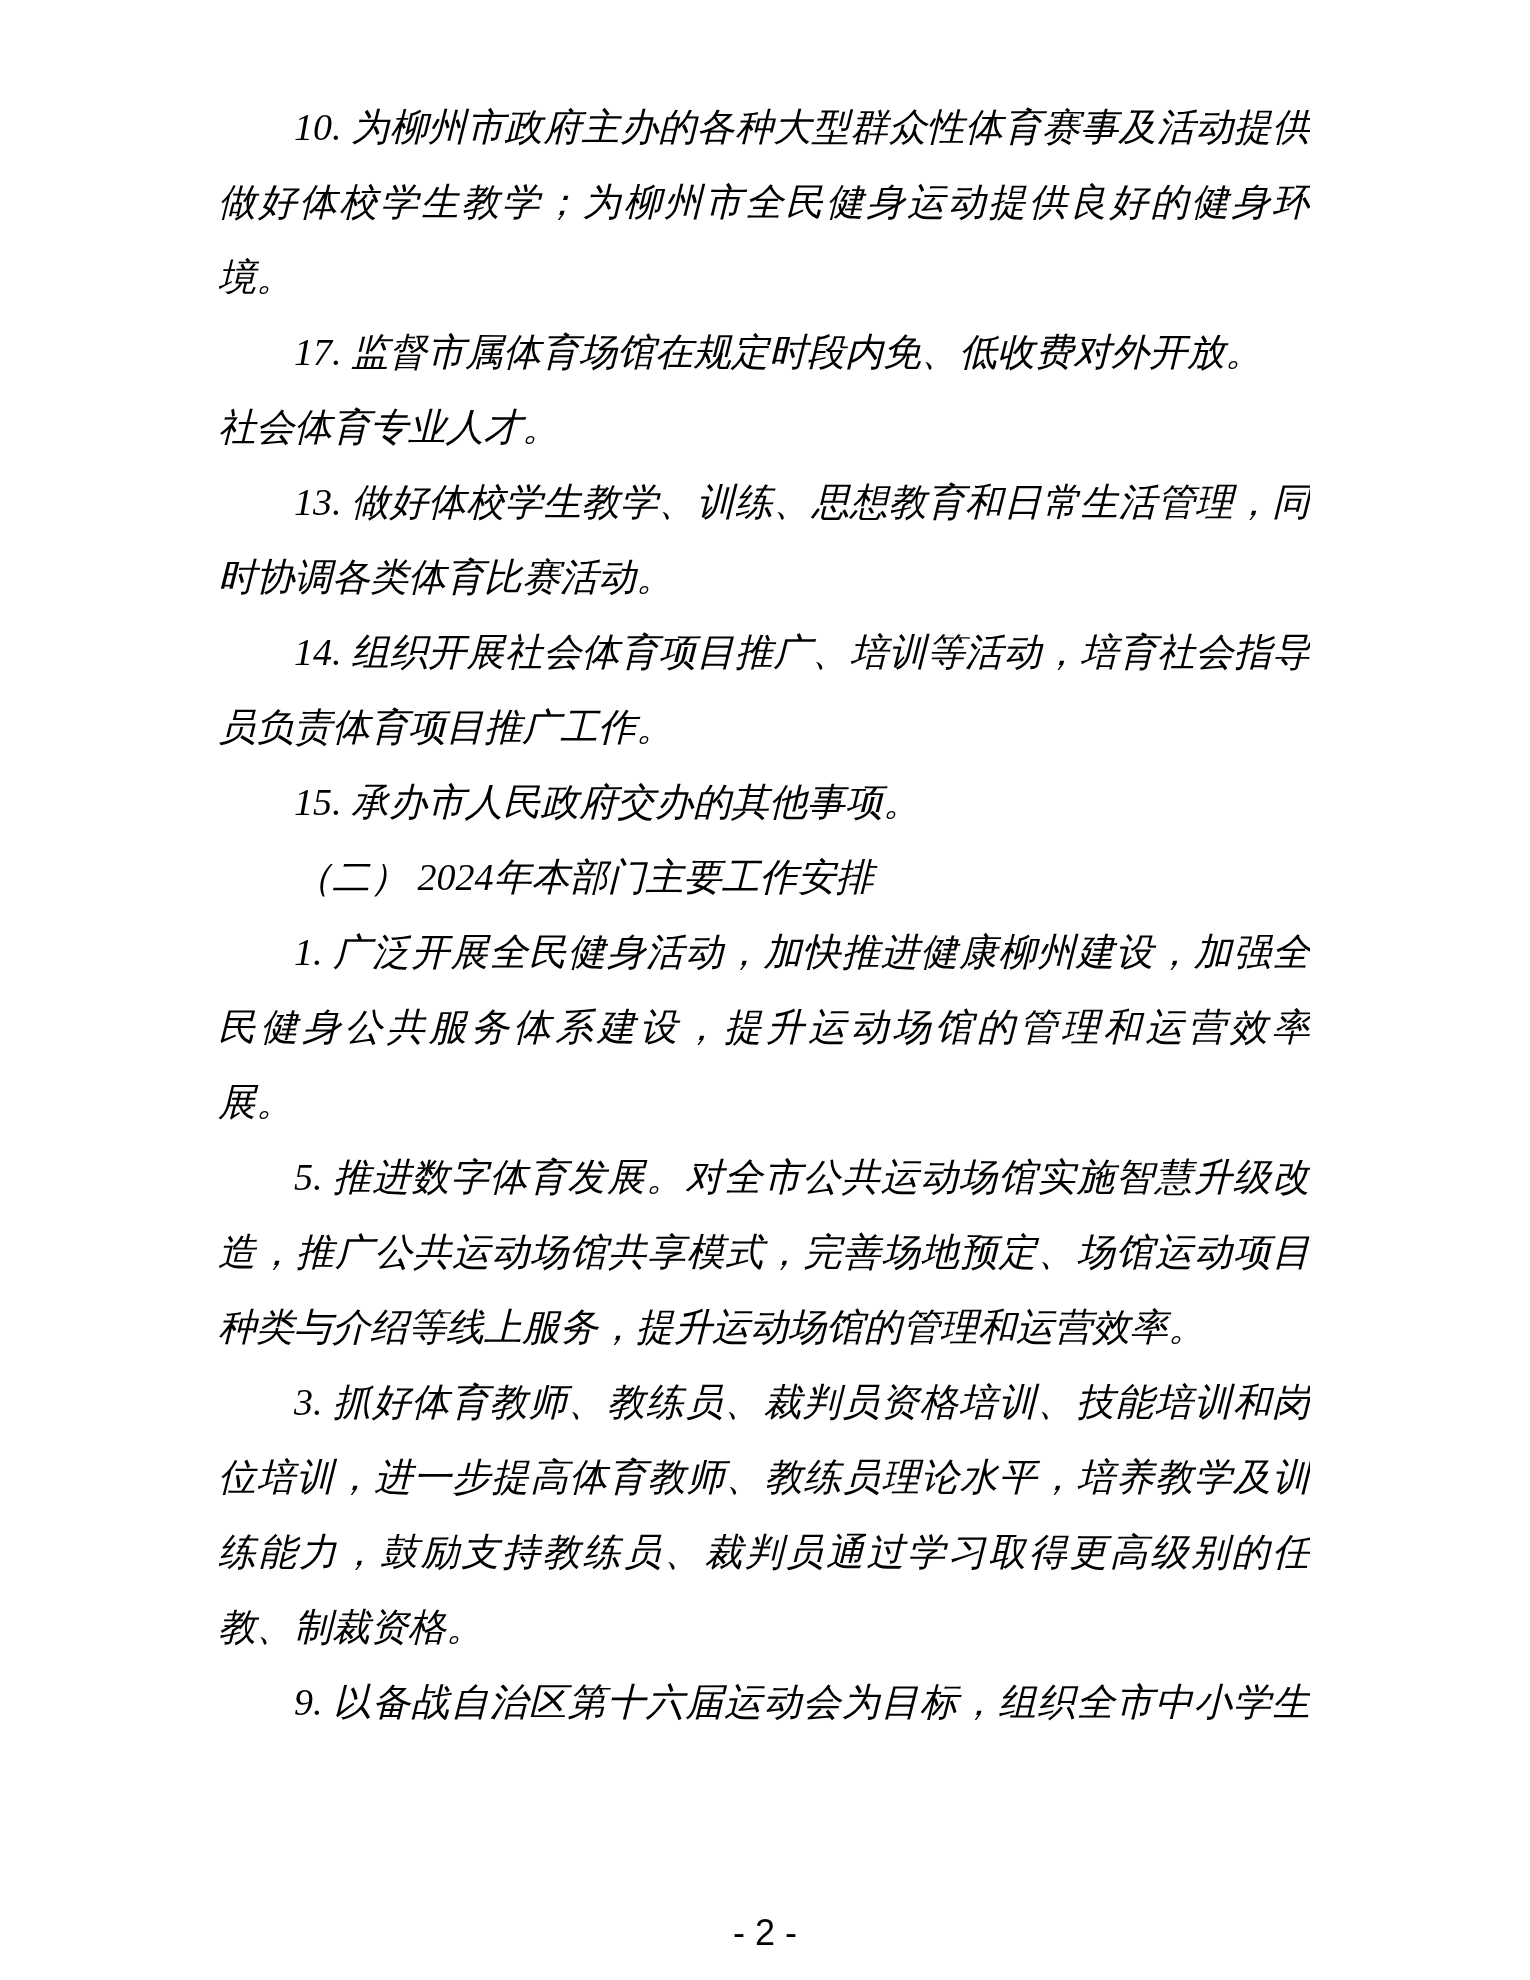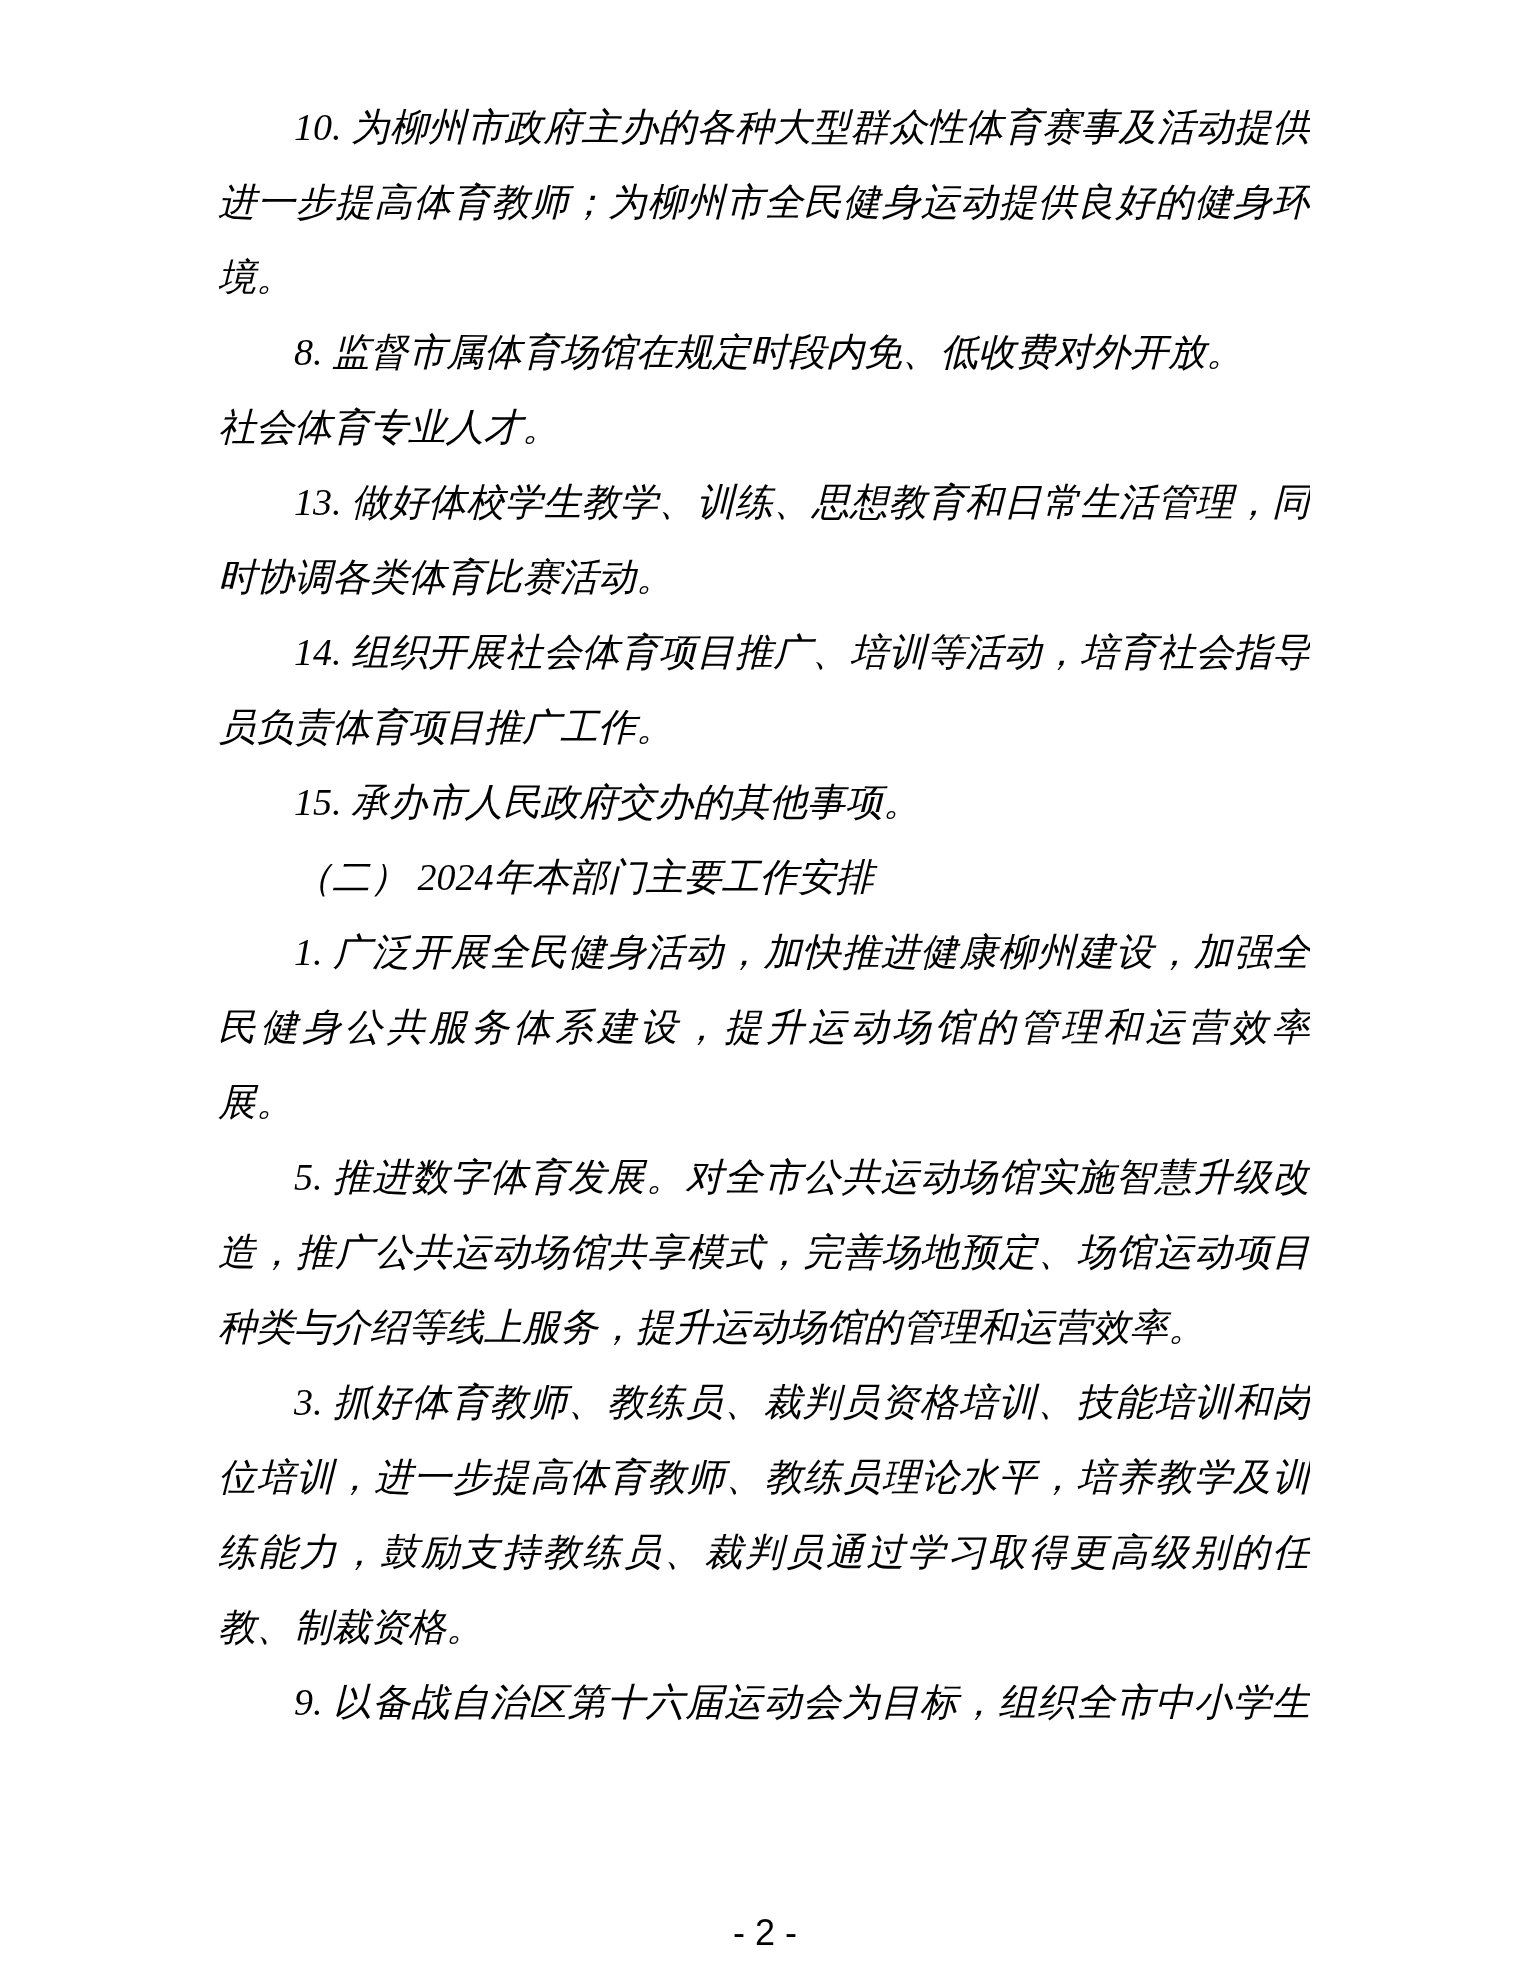--- a/index.html
+++ b/index.html
@@ -50,23 +50,23 @@
     font-family: "Liberation Sans", "DejaVu Sans", sans-serif;
     color: #000000;
   }
 </style>
 </head>
 <body>
 
 <div class="page">
   <div class="content">
     <div class="ln ind fill">10. 为柳州市政府主办的各种大型群众性体育赛事及活动提供</div>
-    <div class="ln fill">进一步提高体育教师；为柳州市全民健身运动提供良好的健身环</div>
+    <div class="ln fill">做好体校学生教学；为柳州市全民健身运动提供良好的健身环</div>
     <div class="ln">境。</div>
-    <div class="ln ind">8. 监督市属体育场馆在规定时段内免、低收费对外开放。</div>
+    <div class="ln ind">17. 监督市属体育场馆在规定时段内免、低收费对外开放。</div>
     <div class="ln">社会体育专业人才。</div>
     <div class="ln ind fill">13. 做好体校学生教学、训练、思想教育和日常生活管理，同</div>
     <div class="ln">时协调各类体育比赛活动。</div>
     <div class="ln ind fill">14. 组织开展社会体育项目推广、培训等活动，培育社会指导</div>
     <div class="ln">员负责体育项目推广工作。</div>
     <div class="ln ind">15. 承办市人民政府交办的其他事项。</div>
     <div class="ln ind">（二） 2024年本部门主要工作安排</div>
     <div class="ln ind fill">1. 广泛开展全民健身活动，加快推进健康柳州建设，加强全</div>
     <div class="ln fill">民健身公共服务体系建设，提升运动场馆的管理和运营效率</div>
     <div class="ln">展。</div>

